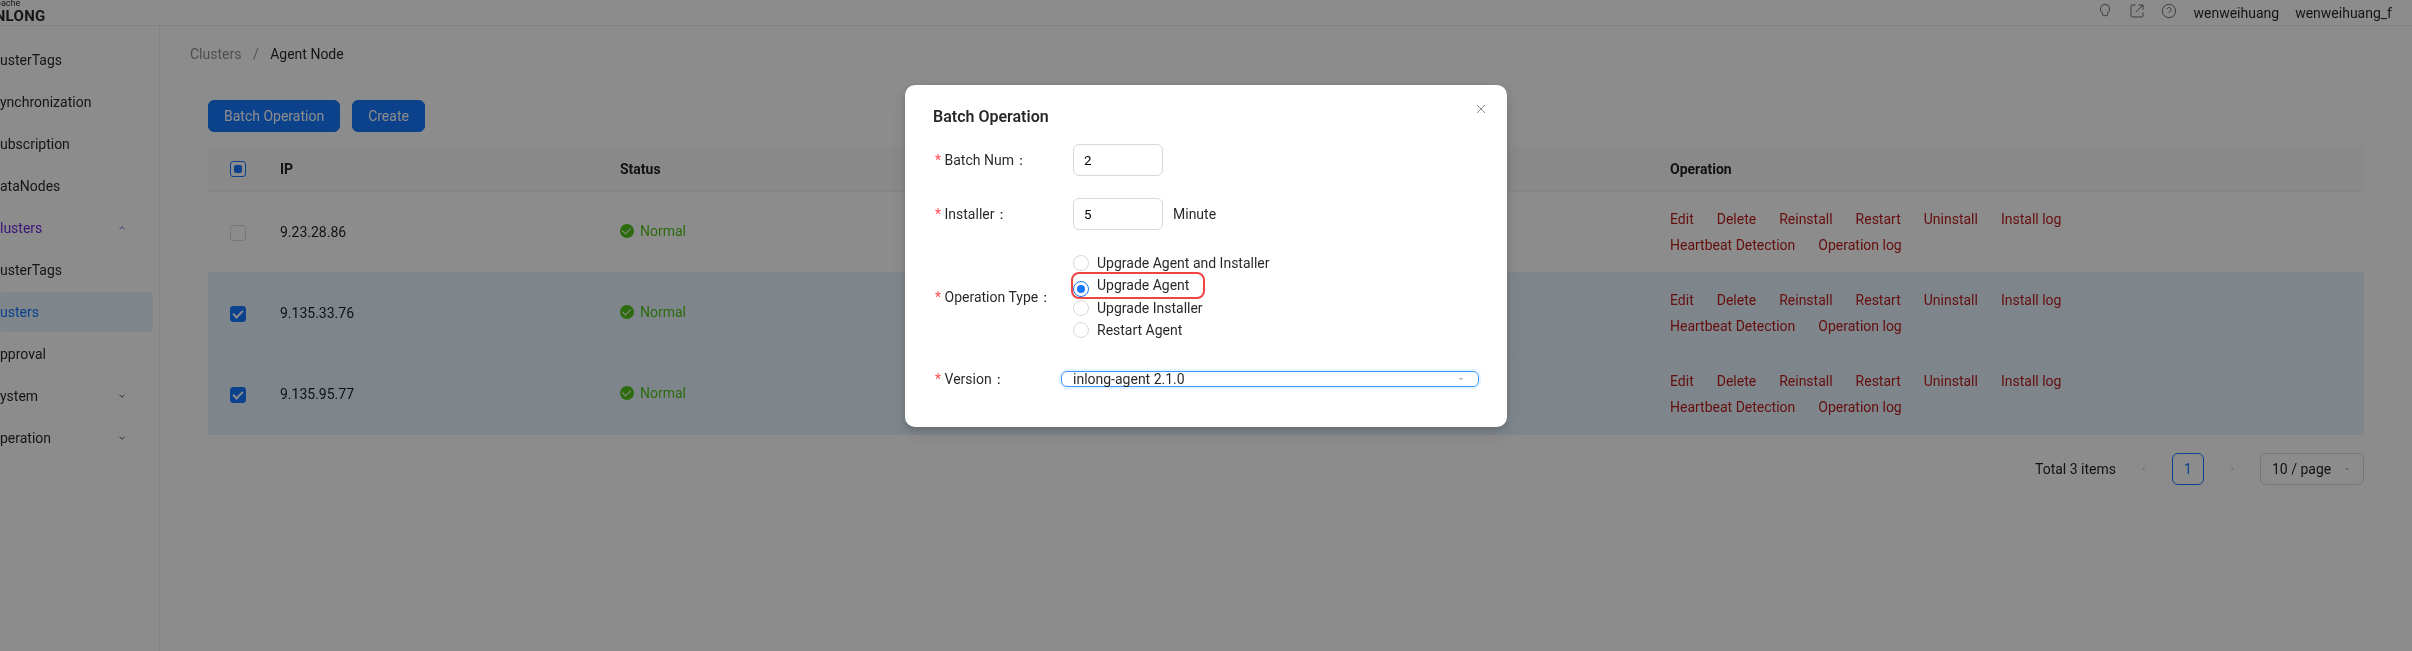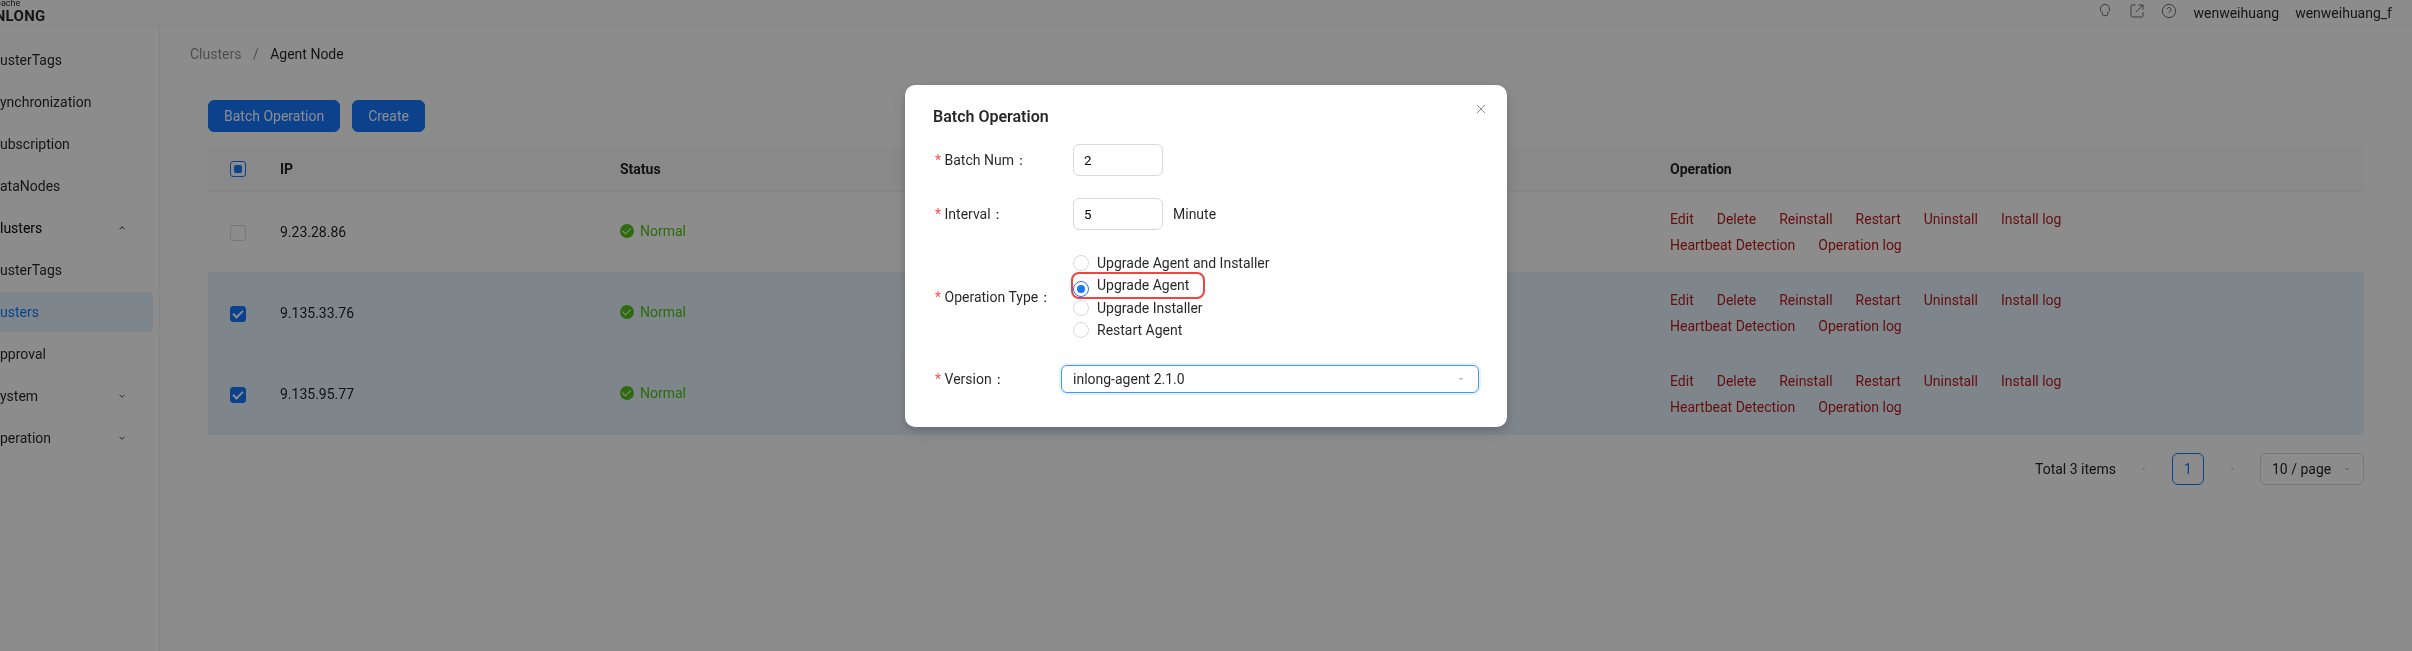--- a/index.html
+++ b/index.html
@@ -10,21 +10,21 @@
     .logo .sub{font-size:9px;font-weight:400;letter-spacing:0;display:block;line-height:7px}
     .toprt{display:flex;align-items:center;gap:16px;color:rgba(0,0,0,.55)}
     .toprt svg{width:16px;height:16px;stroke:rgba(0,0,0,.55)}
     .toprt span{color:rgba(0,0,0,.85)}
     .shell{display:flex;height:calc(100% - 26px)}
     .side{width:160px;height:100%;border-right:1px solid #f0f0f0;padding-top:14px;overflow:hidden}
     .mitem{padding:0 26px 0 0;height:40px;display:flex;align-items:center;justify-content:space-between;color:rgba(0,0,0,.85);cursor:pointer;margin:0 6px 2px 0;border-radius:4px}
     .mitem .lbl{padding-left:0;white-space:nowrap;overflow:hidden}
     .mitem.nested{padding-left:0}
     .mitem.active{background:#e6f4ff;color:#1677ff}
-    .mitem.selected{color:#000000}
+    .mitem.selected{color:#6d28d9}
     .mitem .chev{width:10px;height:10px}
     .page{flex:1;padding:20px 30px;background:#fff;overflow:hidden}
     .crumb{color:rgba(0,0,0,.45);margin-bottom:20px}
     .crumb .sep{margin:0 8px}
     .crumb .cur{color:rgba(0,0,0,.85)}
     .panel{background:#fff;padding:18px 18px 24px 18px}
     .toolbar{display:flex;justify-content:space-between;margin-bottom:14px}
     .tleft{display:flex;gap:12px}
     .search{display:flex}
     .search input{width:178px;height:32px;border:1px solid #d9d9d9;border-right:none;border-radius:6px 0 0 6px;padding:0 11px;color:rgba(0,0,0,.85);outline:none}
@@ -64,21 +64,21 @@
     .flab{width:140px;text-align:left;padding-left:2px;line-height:32px}
     .flab.req::before{content:"* ";color:#ff4d4f}
     .fctl{flex:1;display:flex;align-items:center;gap:10px}
     .finput{width:90px;height:32px;border:1px solid #d9d9d9;border-radius:6px;padding:0 10px;outline:none}
     .rg{display:block;line-height:22px;cursor:pointer}
     .rg+.rg{margin-top:0}
     .rdot{width:16px;height:16px;border:1px solid #d9d9d9;border-radius:50%;display:inline-flex;align-items:center;justify-content:center;margin-right:8px;vertical-align:-3px}
     .rg.on .rdot{border-color:#1677ff}
     .rg.on .rdot::after{content:"";width:8px;height:8px;background:#1677ff;border-radius:50%}
     .highlight{border:2px solid #e44;border-radius:8px;padding:0 14px 0 0;margin:-2px -14px -2px -2px;display:inline-block}
-    .fsel{height:28px;border:1px solid #4096ff;border-radius:6px;width:418px;display:flex;align-items:center;justify-content:space-between;padding:0 11px;box-shadow:0 0 0 2px rgba(5,145,255,.1)}
+    .fsel{height:16px;border:1px solid #4096ff;border-radius:6px;width:418px;display:flex;align-items:center;justify-content:space-between;padding:0 11px;box-shadow:0 0 0 2px rgba(5,145,255,.1)}
     .mfoot{display:flex;justify-content:flex-end;gap:10px;margin-top:14px}
     th:first-child,td:first-child{width:60px;text-align:center}
     th:nth-child(2){width:340px}
     th:nth-child(3){width:530px}
     th:nth-child(4){width:520px}
   </style>
 </head>
 <body>
 
 <div class="topbar">
@@ -255,21 +255,21 @@
       </svg></span>
   <h3>Batch Operation</h3>
 
   <div class="frow">
     <div class="flab req">Batch Num：</div>
     <div class="fctl">
         <input class="finput" value="2" style="">
       </div>
   </div>
   <div class="frow">
-    <div class="flab req">Interval：</div>
+    <div class="flab req">Installer：</div>
     <div class="fctl">
       <input class="finput" value="5" style="">
       <span>Minute</span>
     </div>
   </div>
   <div class="frow">
     <div class="flab req">Operation Type：</div>
     <div class="fctl">
         <div id="opts"><label class="rg"><span class="rdot"></span>Upgrade Agent and Installer</label><span class="highlight"><label class="rg on"><span class="rdot"></span>Upgrade Agent</label></span><label class="rg"><span class="rdot"></span>Upgrade Installer</label><label class="rg"><span class="rdot"></span>Restart Agent</label></div>
       </div>

